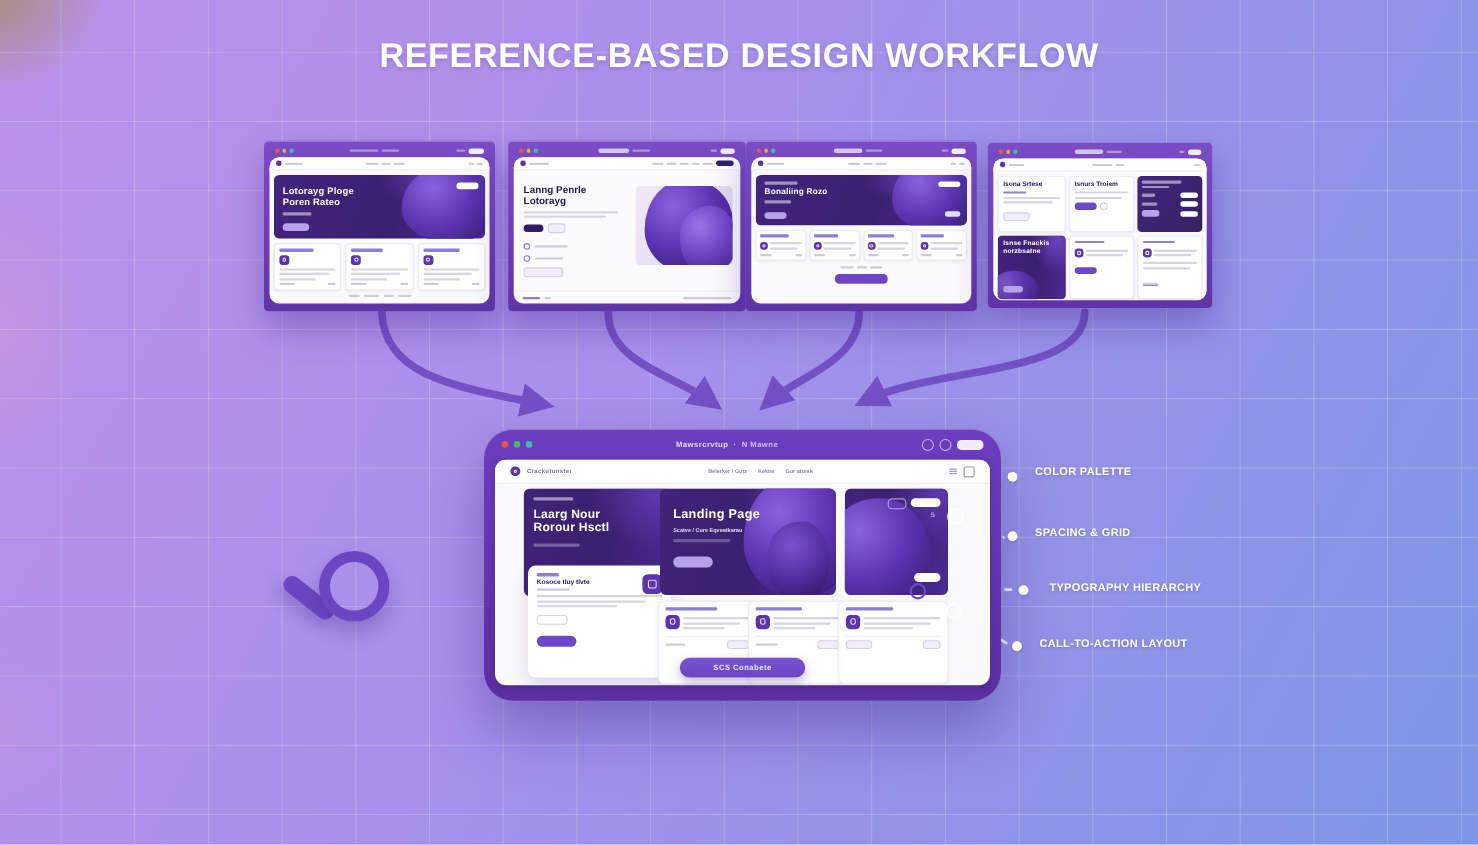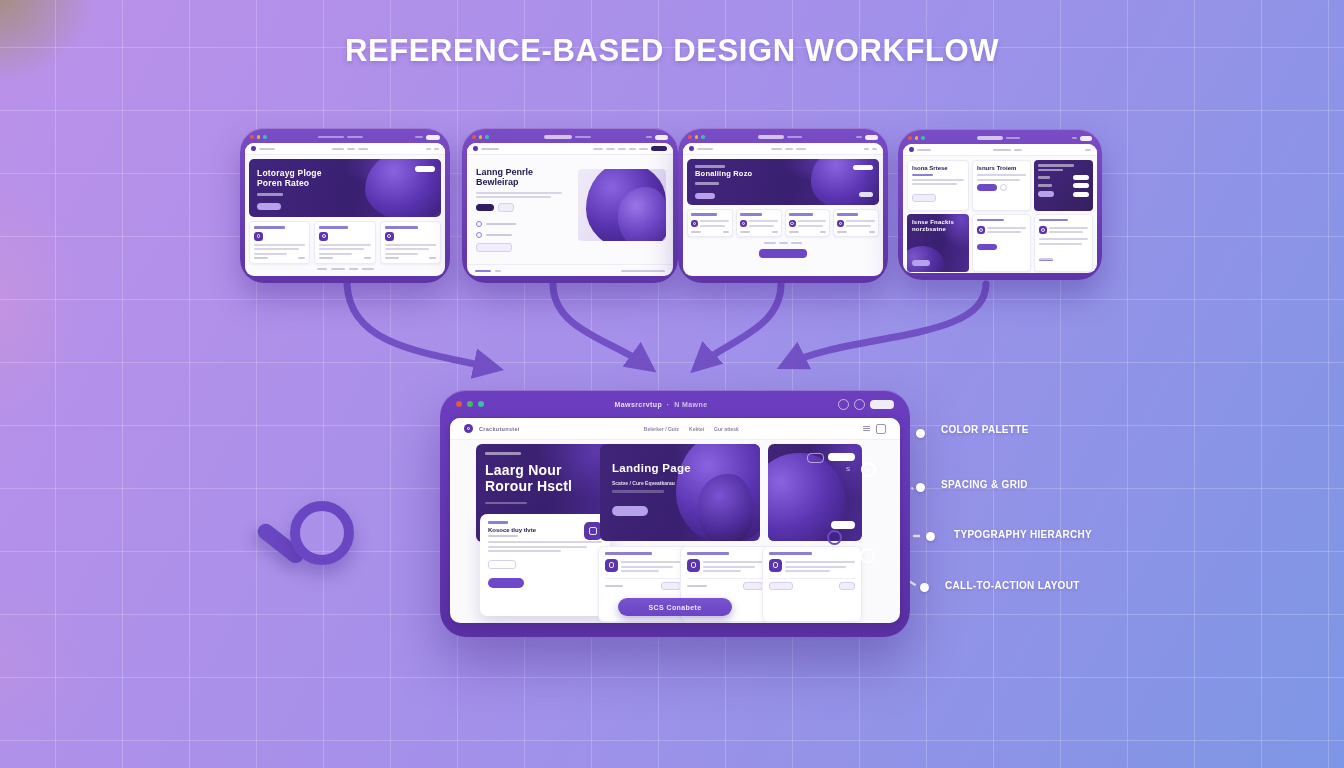--- a/index.html
+++ b/index.html
@@ -14,21 +14,21 @@
     background-image:linear-gradient(rgba(255,255,255,.20) 1px,transparent 1px),
                      linear-gradient(90deg,rgba(255,255,255,.20) 1px,transparent 1px);
     background-size:67px 63px;background-position:-12px -16px;}
   
   .headline{position:absolute;top:33px;left:0;width:100%;text-align:center;color:#fff;
     font-size:31px;font-weight:800;letter-spacing:.6px;text-shadow:0 2px 4px rgba(70,45,140,.25);}
   .subheadline{position:absolute;top:72px;left:0;width:100%;text-align:center;
     color:rgba(255,255,255,.92);font-size:13.5px;font-weight:600;letter-spacing:1.3px;}
   
   .bf{position:absolute;background:linear-gradient(180deg,#7a4cc6,#5e34a8);
-    border-radius:24px;padding:3px 5px 7px;
+    border-radius:4px;padding:3px 5px 7px;
     box-shadow:0 16px 30px rgba(66,38,138,.35), inset 0 1px 0 rgba(255,255,255,.25);}
   .chrome{height:12px;display:flex;align-items:center;gap:3px;padding:0 5px;}
   .dot{width:3.5px;height:3.5px;border-radius:50%;}
   .d-red{background:#e2574f}.d-yel{background:#e5b43c}.d-teal{background:#3fbcae}.d-grn{background:#4cb56a}
   .cbar{height:2.5px;border-radius:1.5px;background:rgba(255,255,255,.42);}
   .cpill{height:5px;border-radius:2.5px;background:rgba(255,255,255,.9);}
   .sp{flex:1;}
   .inner{background:#fbfafd;border-radius:9px;height:calc(100% - 12px);position:relative;overflow:hidden;}
   .tb{height:11px;display:flex;align-items:center;gap:3px;padding:0 6px;border-bottom:1px solid #efecf6;background:#fff;}
   .logo-dot{width:4.5px;height:4.5px;border-radius:50%;background:#5b34ae;}
@@ -236,21 +236,21 @@
           <span class="gbar" style="width:9px"></span>
           <span class="gbar" style="width:8px"></span>
           <span class="gbar" style="width:7px"></span>
           <span class="gbar" style="width:9px"></span>
         <span class="ppill" style="width:16px;height:5px;background:#32206e"></span>
       </div>
       <div style="position:relative;height:calc(100% - 11px);">
         <div class="abs" style="left:9px;top:12px;width:86px;">
           <div class="dark-h" style="font-size:9px;">
             <div>Lanng Penrle</div>
-            <div>Bewleirap</div>
+            <div>Lotorayg</div>
           </div>
           <div data-bars="2" style="margin-top:4px">
               <i></i>
               <i></i>
             </div>
           <div class="flex" style="gap:4px;margin-top:5px">
             <span class="ppill" style="width:18px;height:7px;background:#2f1b66"></span>
             <span class="pill-outline" style="width:14px;height:7px;"></span>
           </div>
           <div class="flex" style="gap:4px;margin-top:9px">
@@ -498,21 +498,21 @@
         <span class="burger">
             <i></i>
             <i></i>
             <i></i>
           </span>
         <span class="sqic"></span>
       </div>
 
       <div class="pcard" style="left:26px;top:26px;width:116px;height:82px;padding:8px 9px;">
         <div class="ebar" style="width:36px;"></div>
-        <div class="hero-h" style="font-size:14px;margin-top:7px;">
+        <div class="hero-h" style="font-size:11px;margin-top:7px;">
           <div>Laarg Nour</div>
           <div>Rorour Hsctl</div>
         </div>
         <div class="ebar" style="width:42px;margin-top:7px;opacity:.6"></div>
       </div>
 
       <div class="ov-card" style="left:30px;top:96px;width:114px;height:88px;">
         <div class="icsq abs" style="right:8px;top:8px;width:18px;height:18px;border-radius:5px;"></div>
         <div class="tbar" style="width:20px;"></div>
         <div class="dark-h" style="font-size:6px;margin-top:3px;width:70px;">Kosoce tluy tlvte</div>

